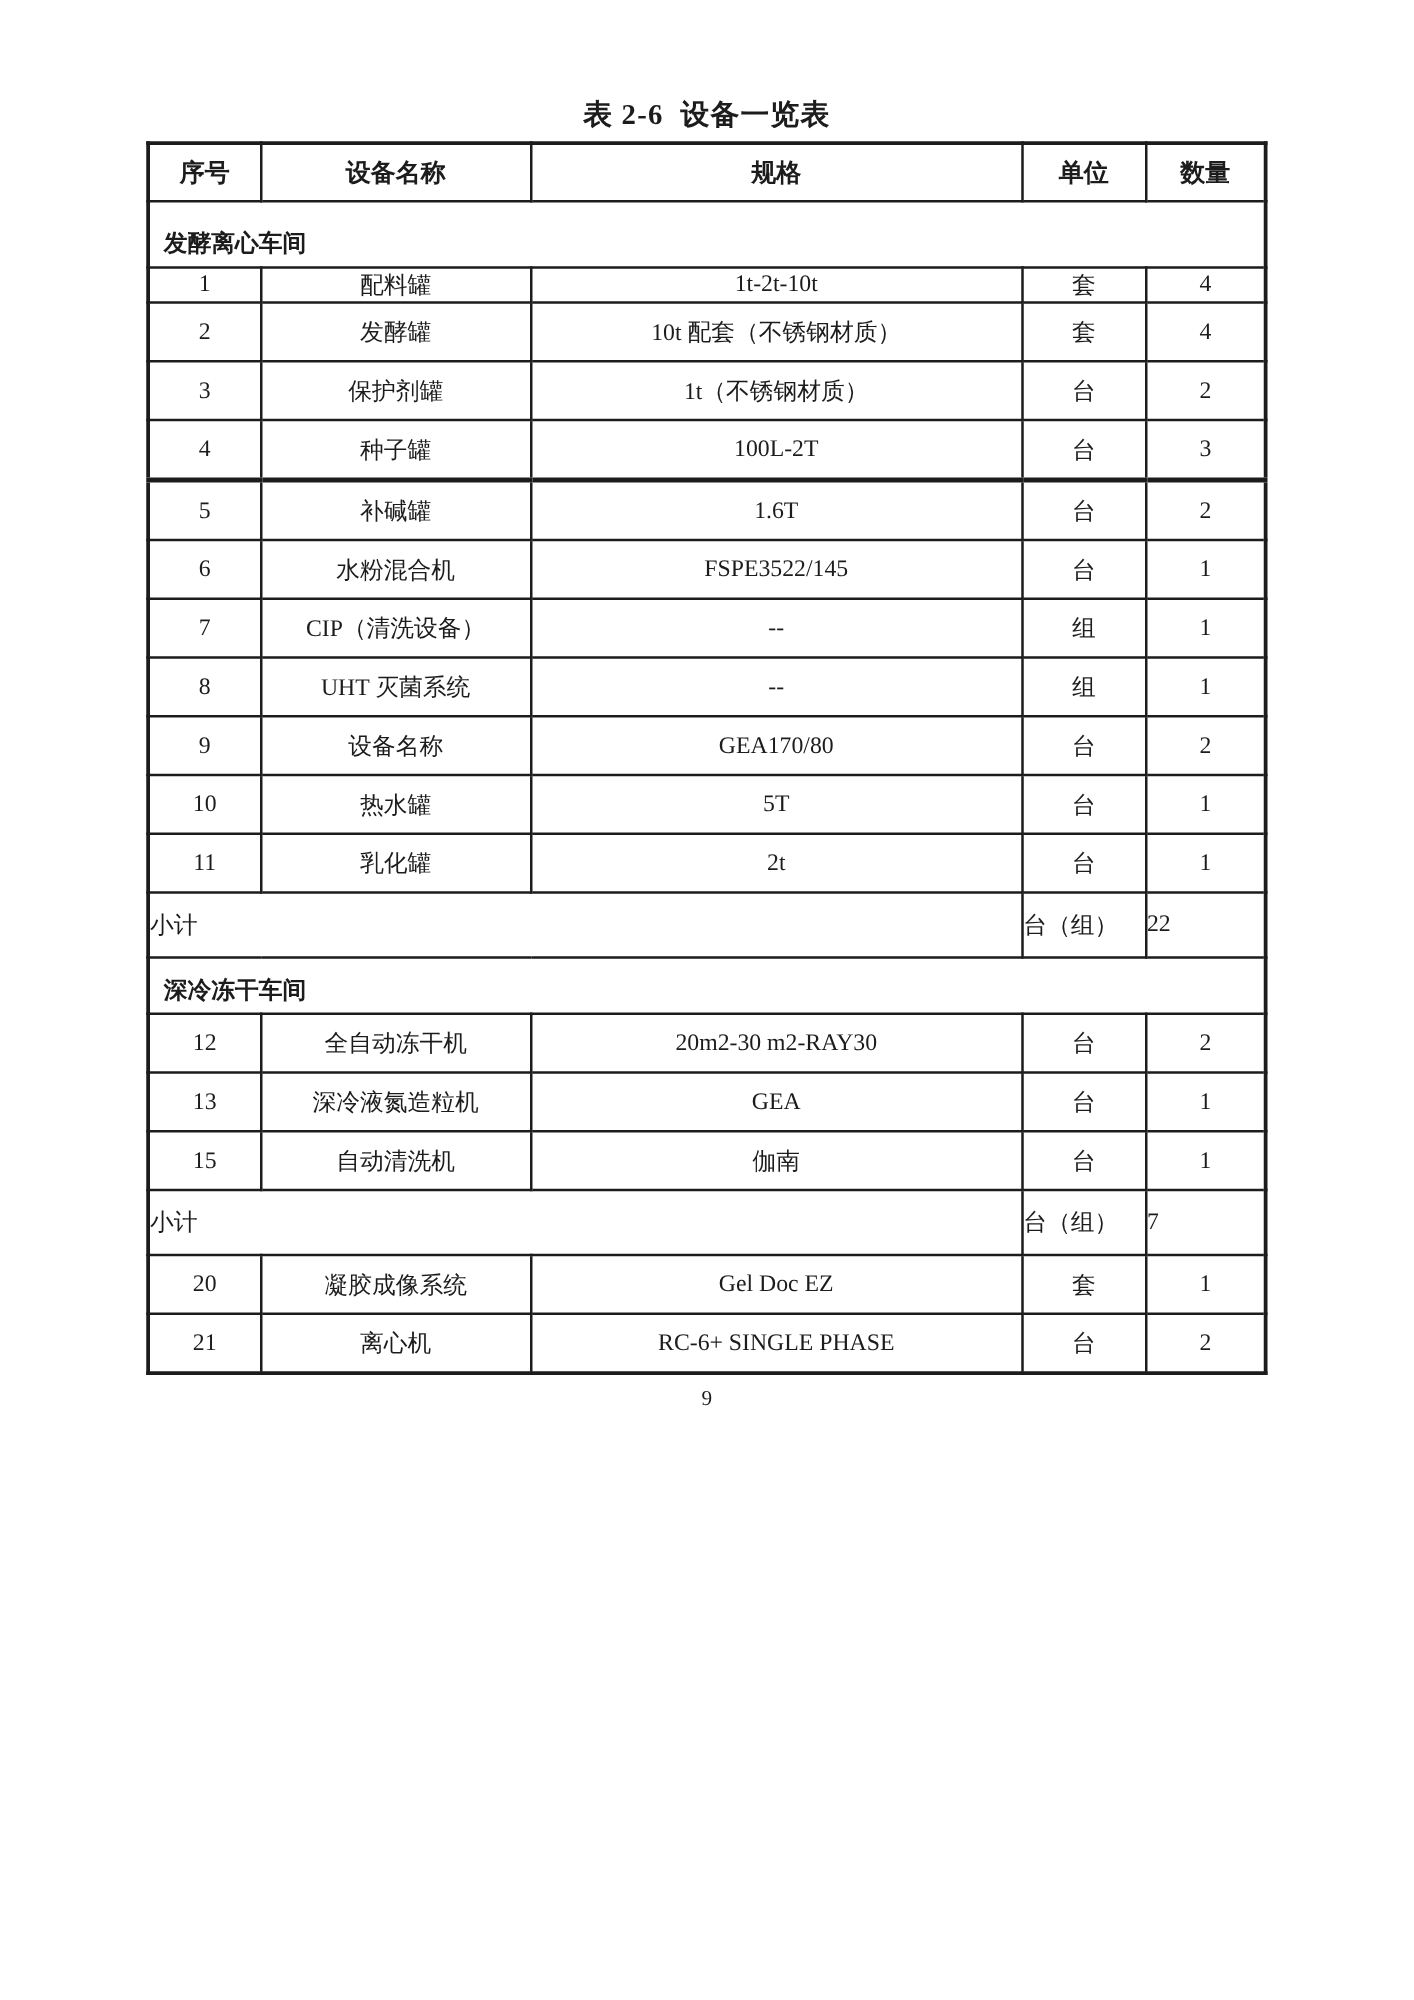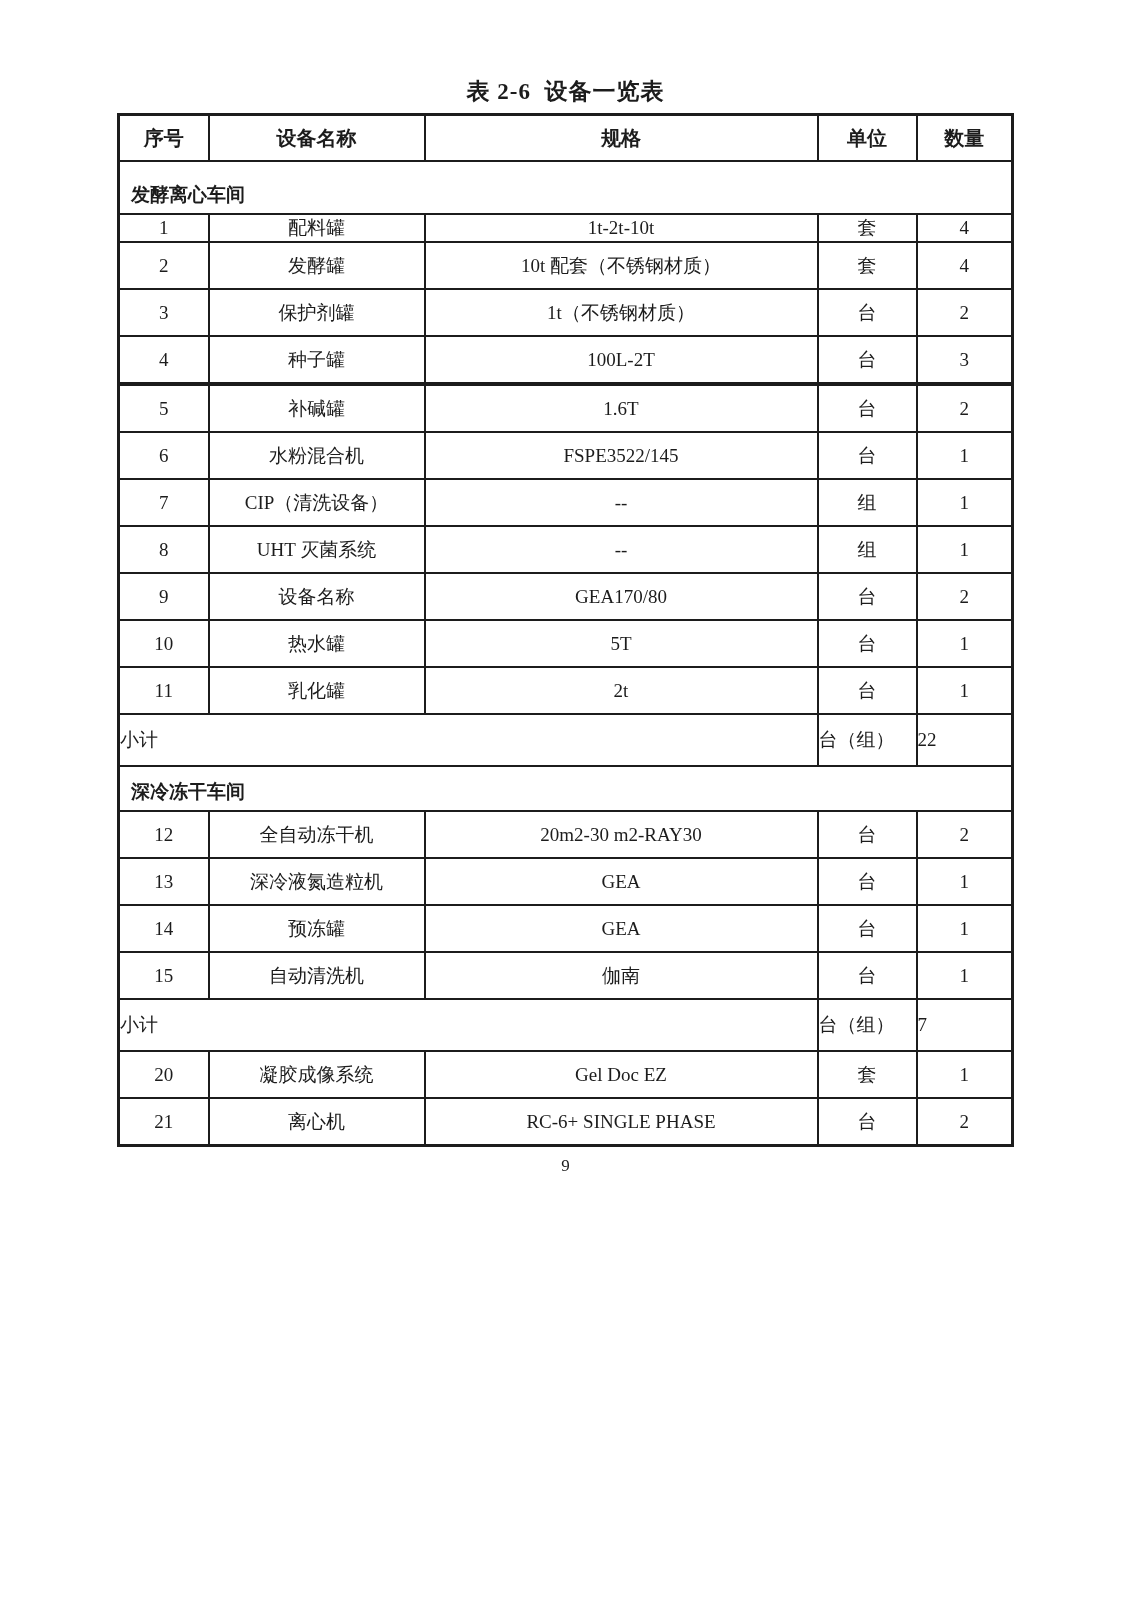--- a/index.html
+++ b/index.html
@@ -198,27 +198,20 @@
           <td>2</td>
         </tr>
         <tr class="data-row">
           <td>13</td>
           <td>深冷液氮造粒机</td>
           <td>GEA</td>
           <td>台</td>
           <td>1</td>
         </tr>
         <tr class="data-row">
-          <td>14</td>
-          <td>预冻罐</td>
-          <td>GEA</td>
-          <td>台</td>
-          <td>1</td>
-        </tr>
-        <tr class="data-row">
           <td>15</td>
           <td>自动清洗机</td>
           <td>伽南</td>
           <td>台</td>
           <td>1</td>
         </tr>
         <tr class="subtotal">
           <td colspan="3">小计</td>
           <td>台（组）</td>
           <td>7</td>

